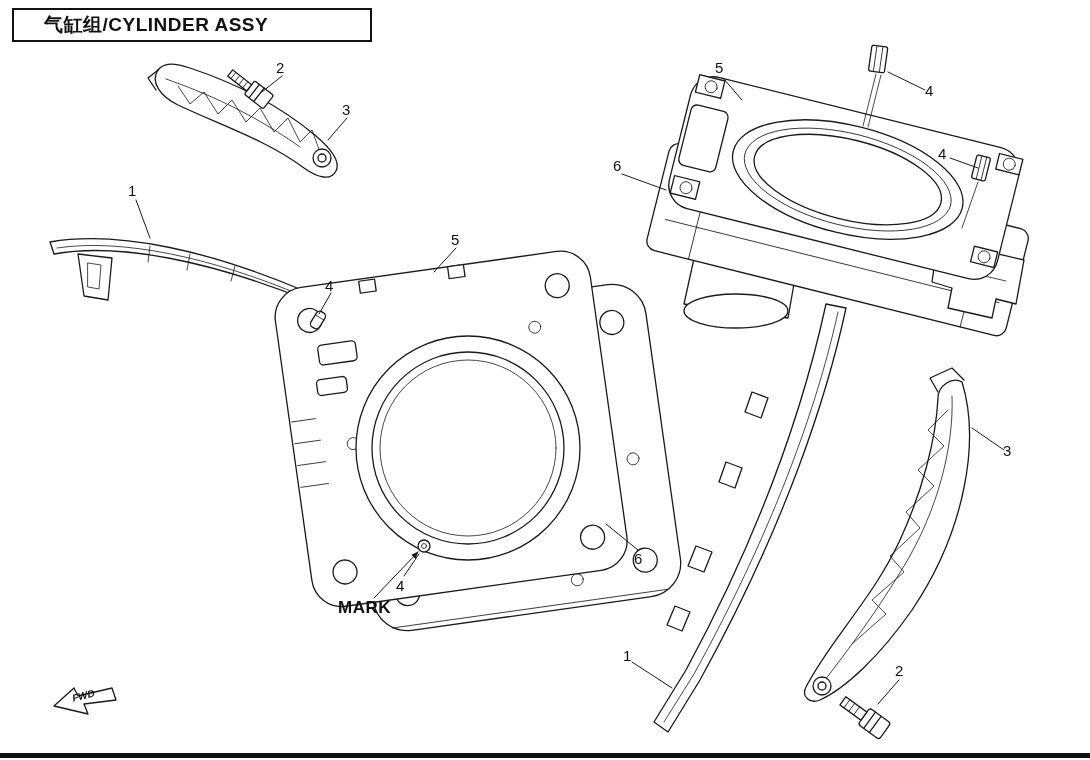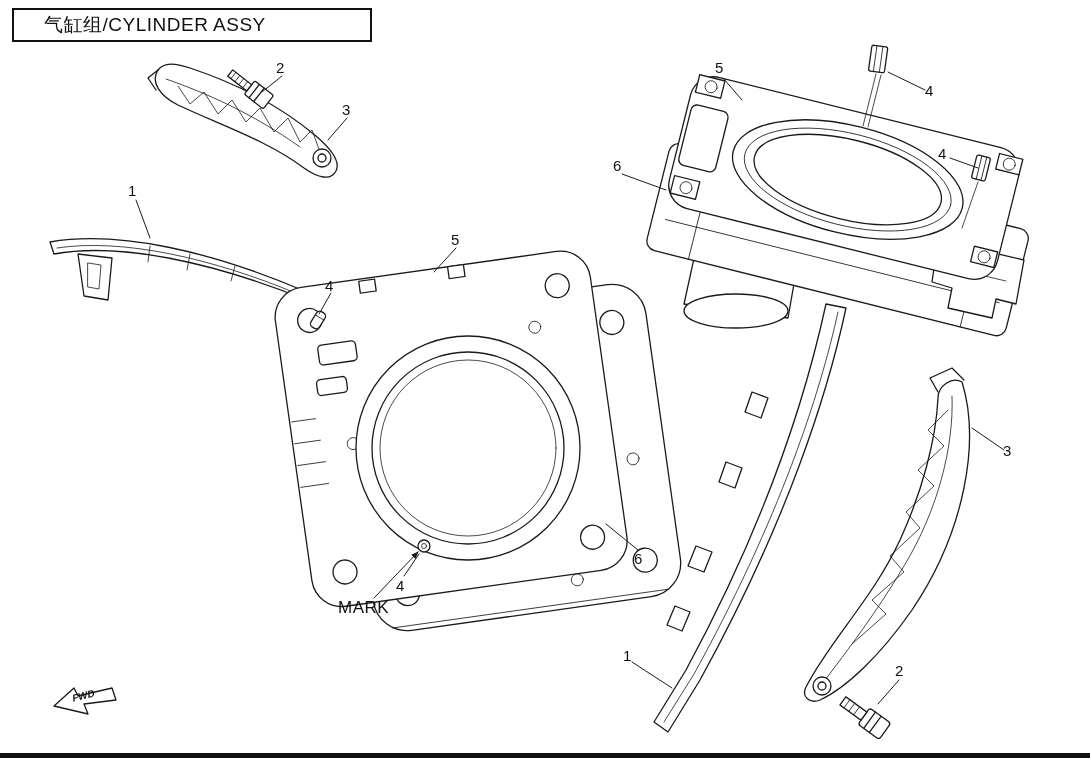--- a/index.html
+++ b/index.html
@@ -6,27 +6,27 @@
   body{
     width:1090px;height:760px;position:relative;overflow:hidden;
     background:#ffffff;color:#111;
     font-family:"Liberation Sans", sans-serif;
   }
   .stage{position:absolute;inset:0}
   .title-box{
     position:absolute;left:12px;top:8px;width:360px;height:34px;
     border:2px solid #111;box-sizing:border-box;
     display:flex;align-items:center;padding-left:30px;
-    font-weight:normal;font-size:19px;letter-spacing:.5px;background:#fff;
+    font-weight:bold;font-size:19px;letter-spacing:.5px;background:#fff;
   }
   .callout{
     position:absolute;font-size:15px;font-weight:500;color:#111;line-height:1;
   }
   .mark{
-    position:absolute;left:338px;top:598px;font-size:17px;font-weight:normal;letter-spacing:.5px;
+    position:absolute;left:338px;top:598px;font-size:17px;font-weight:bold;letter-spacing:.5px;
   }
   .fwd{
     position:absolute;left:72px;top:690px;font-size:10px;font-weight:bold;font-style:italic;
     transform:rotate(-14deg);
   }
   .bottom-bar{position:absolute;left:0;bottom:2px;width:1090px;height:5px;background:#111}
   svg.art{position:absolute;left:0;top:0}
   .art path,.art line,.art rect,.art circle,.art ellipse,.art polyline{
     stroke:#1a1a1a;stroke-width:1.3;fill:none;stroke-linejoin:round;stroke-linecap:round;
   }

